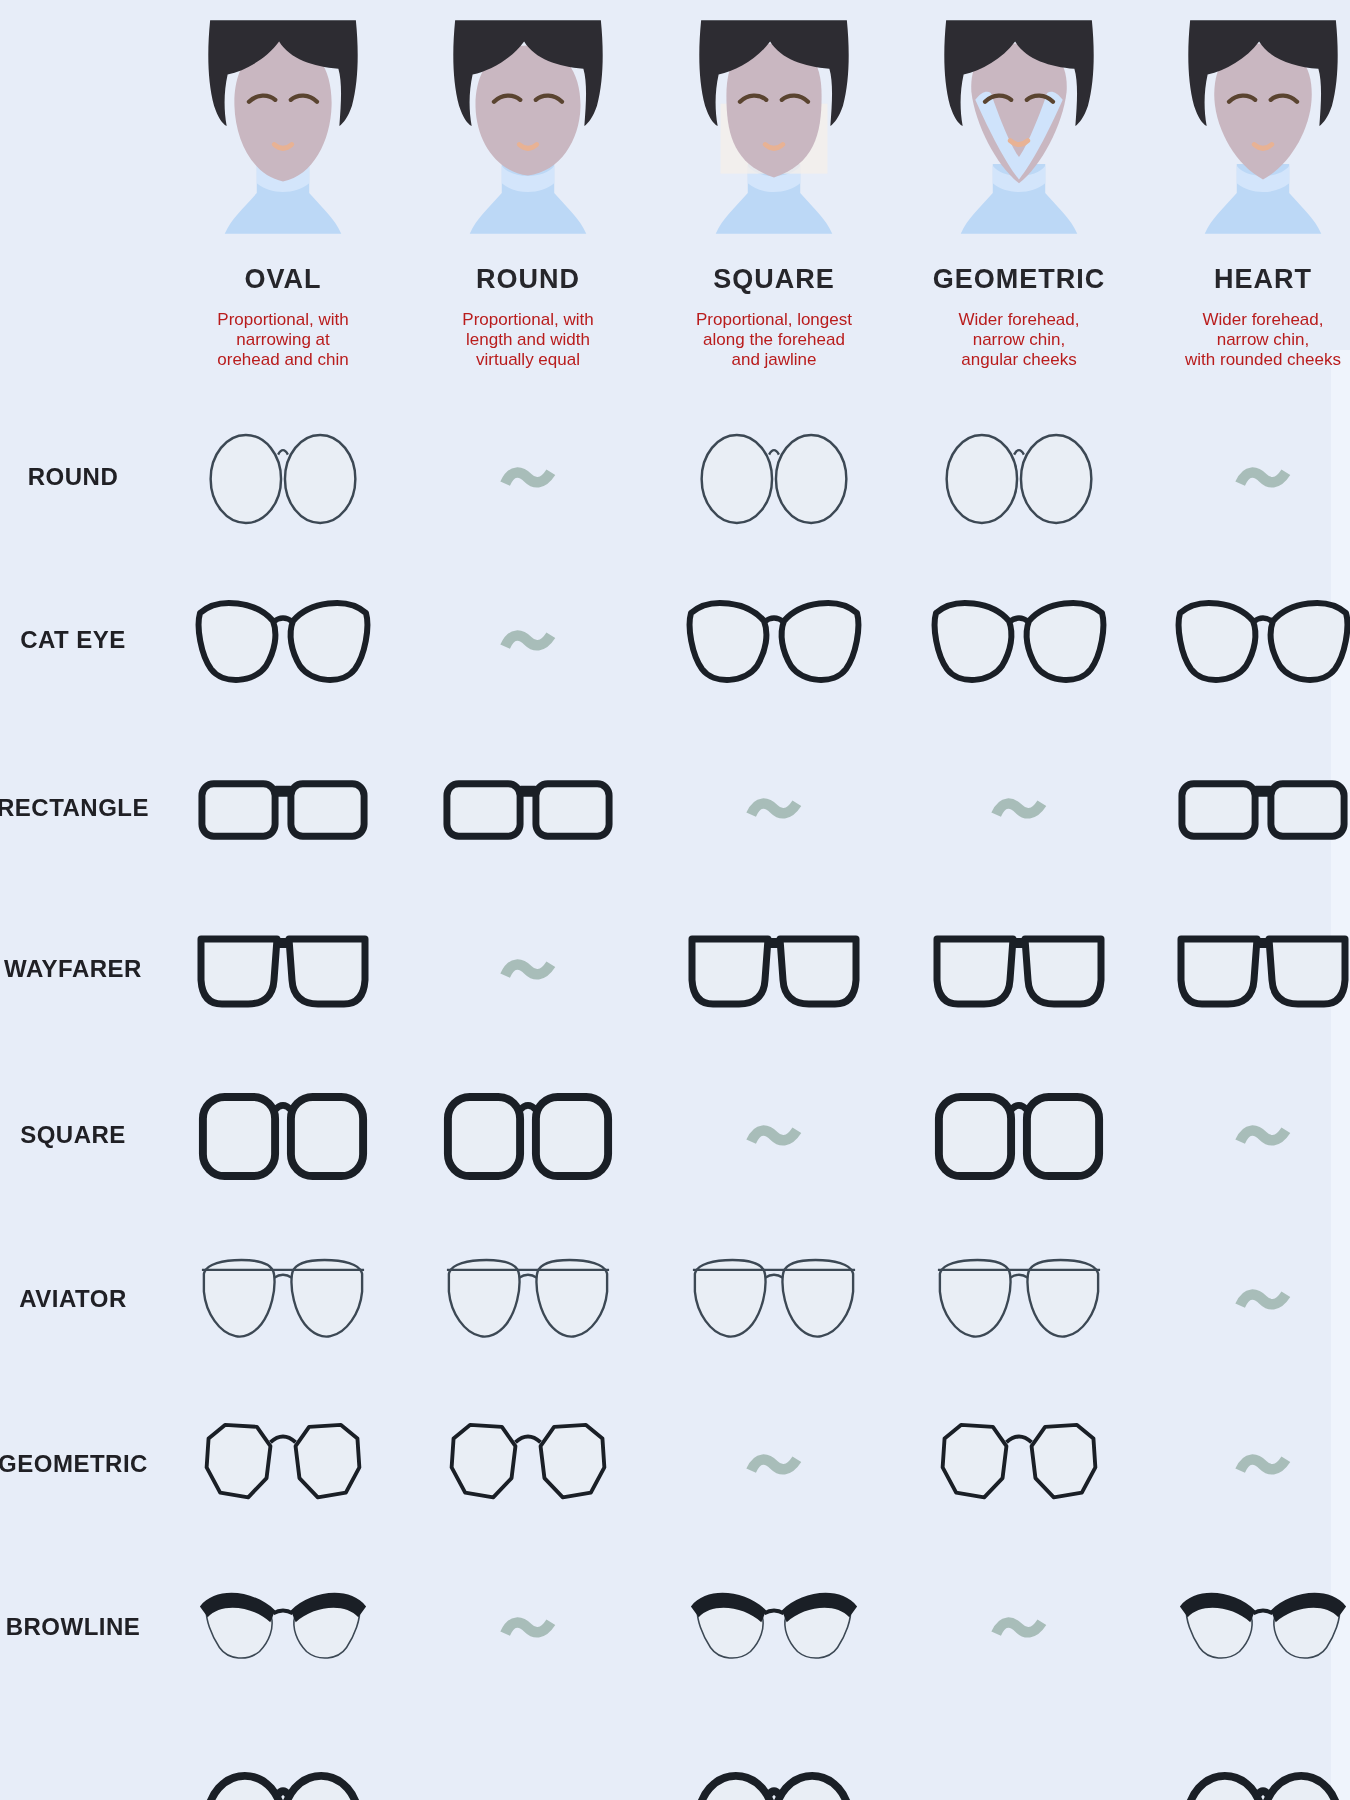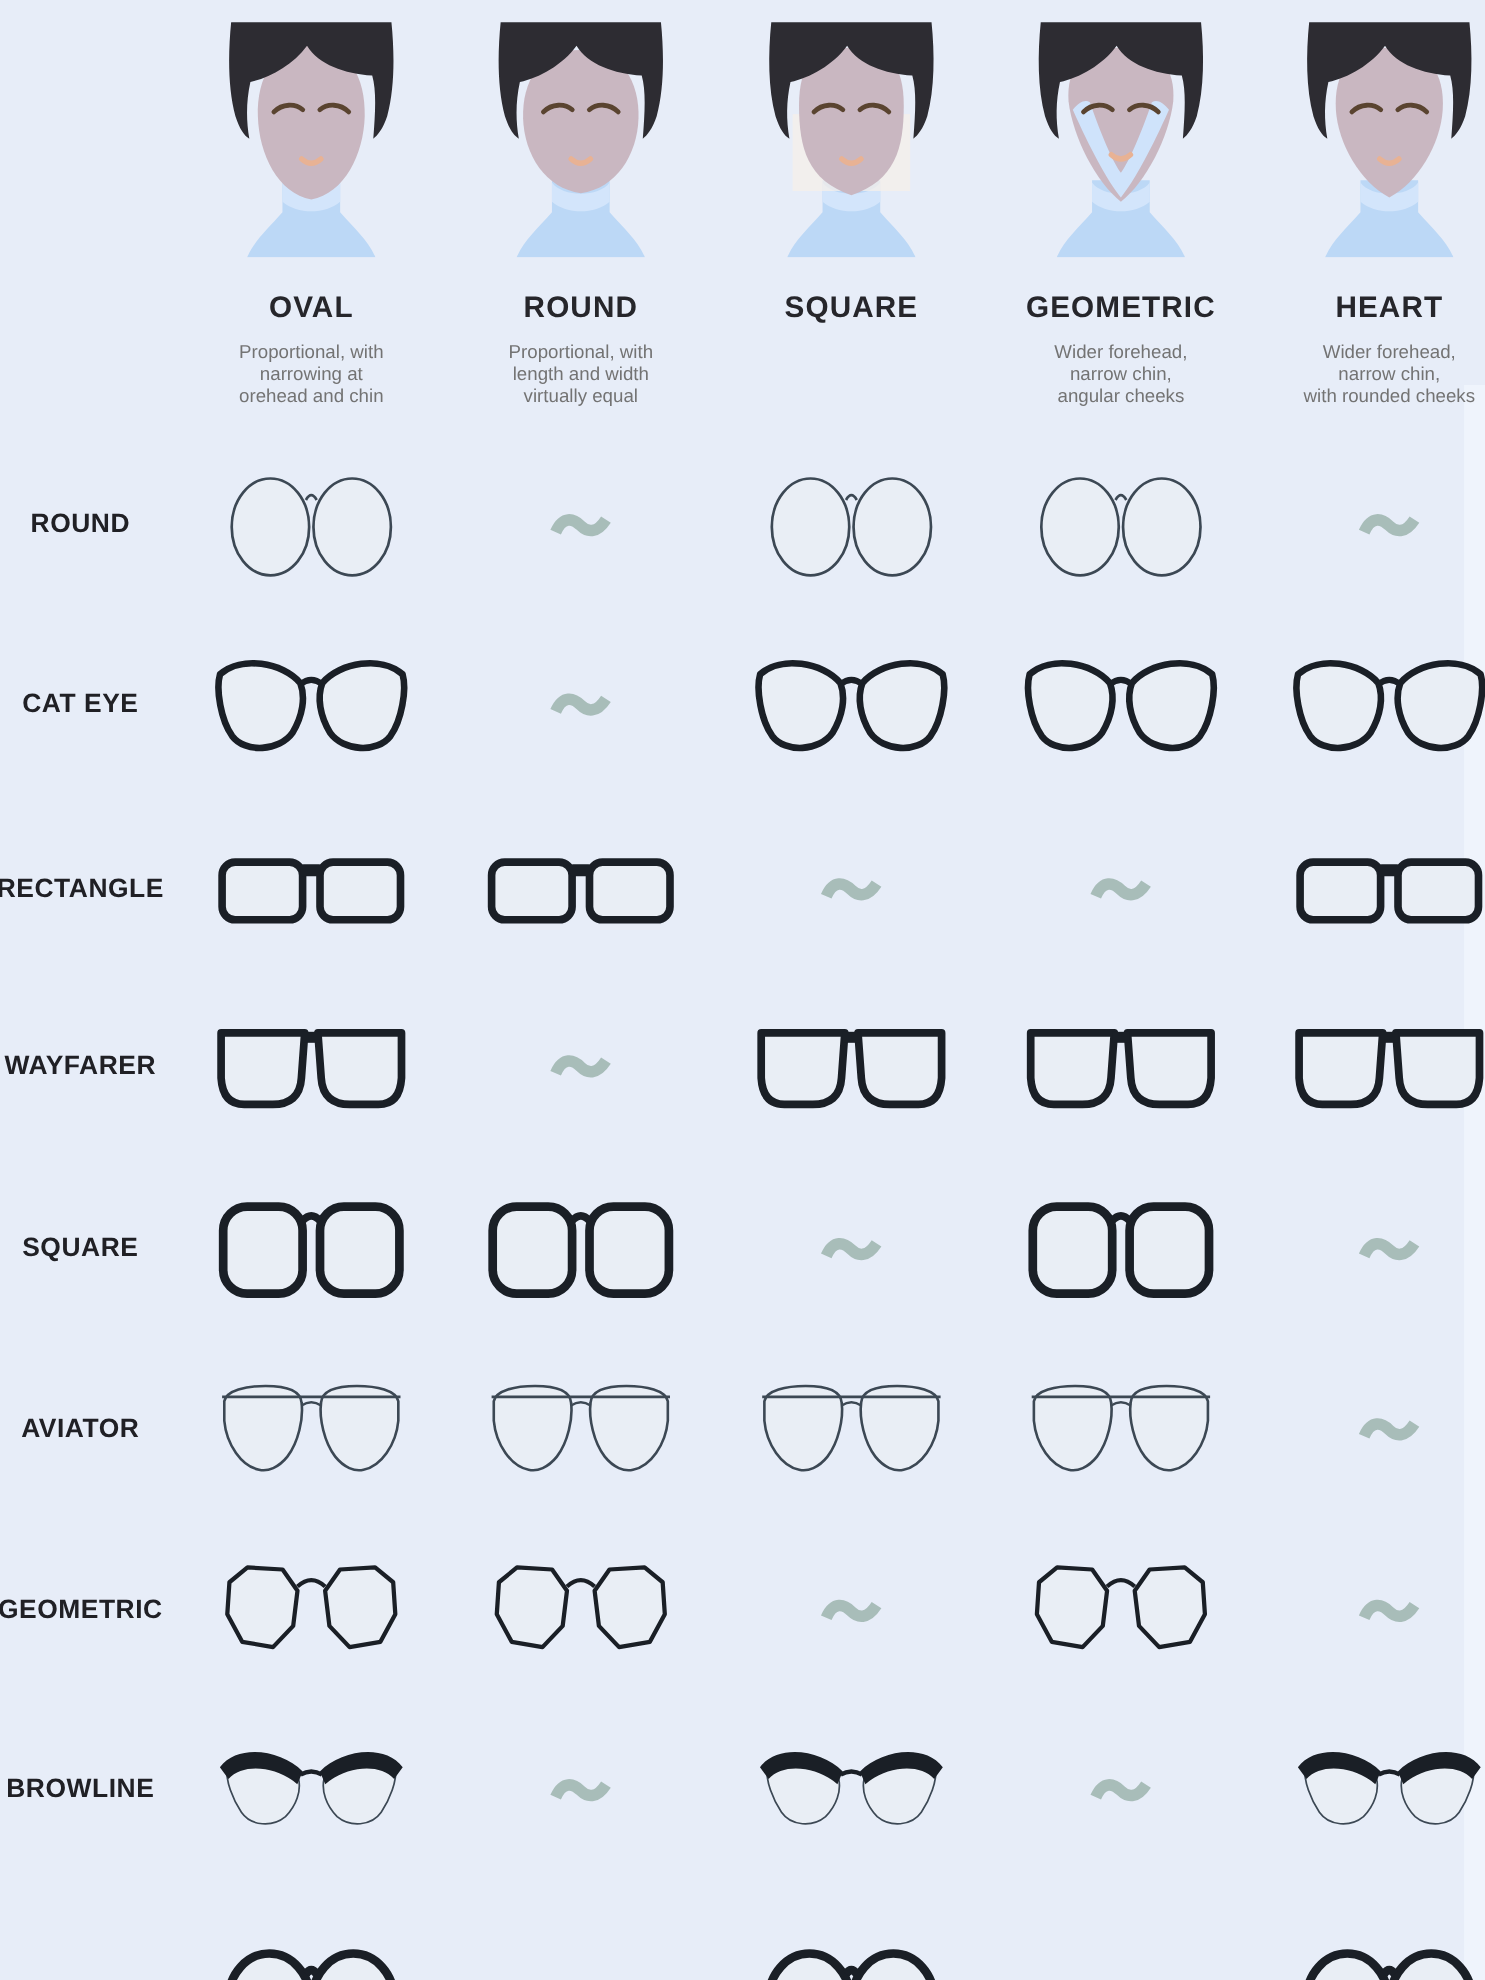--- a/index.html
+++ b/index.html
@@ -11,21 +11,21 @@
   #stage{position:absolute;inset:0;margin-top:20px;}
   .right-strip{position:absolute;top:330px;right:0;width:19px;bottom:0;background:#eff4fc;}
   .face-wrap{position:absolute;top:0;width:204px;height:214px;}
   .face-wrap svg{display:block;}
   .col-label{
     position:absolute;top:244px;width:260px;text-align:center;
     font-size:27px;font-weight:700;letter-spacing:1px;color:#26262b;white-space:nowrap;
   }
   .col-desc{
     position:absolute;top:290px;width:270px;text-align:center;
-    font-size:17px;line-height:1.18;color:#737373;white-space:pre-line;
+    font-size:17px;line-height:1.18;color:#b91c1c;white-space:pre-line;
   }
   .row-label{
     position:absolute;width:176px;left:-15px;text-align:center;
     font-size:24px;font-weight:700;letter-spacing:0.5px;color:#202025;white-space:nowrap;
   }
   .cell{position:absolute;display:flex;align-items:center;justify-content:center;}
   .cell svg{display:block;}
 </style>
 </head>
 <body>
@@ -68,20 +68,23 @@
     <path d="M78 150 C88 164 122 164 132 150 L132 168 C118 180 92 180 78 168 Z" fill="#d3e5fb"></path>
     <rect x="50" y="86" width="110" height="72" fill="#f5efe9" opacity="0.75"></rect>
     <path d="M105 24 C140 24 154 40 154 78 C154 118 146 148 105 162 C64 148 56 118 56 78 C56 40 70 24 105 24 Z" fill="#c9b7c1"></path>
     <path d="M30 0 H180 C183 30 183 62 176 88 C172 100 167 106 163 109 C165 84 166 64 162 50 C136 48 112 40 101 22 C88 40 66 52 48 56 C44 74 44 92 47 109 C42 106 38 100 34 88 C27 62 27 30 30 0 Z" fill="#2d2c32"></path>
     <path d="M70 84 C78 76 90 76 97 82" fill="none" stroke="#5a4430" stroke-width="4.5" stroke-linecap="round"></path>
     <path d="M113 82 C120 76 132 76 140 84" fill="none" stroke="#5a4430" stroke-width="4.5" stroke-linecap="round"></path>
     <path d="M96 128 Q105 136 114 128" fill="none" stroke="#e8b294" stroke-width="5" stroke-linecap="round"></path>
   </svg>
     </div>
     <div class="col-label" style="left: 644px;">SQUARE</div>
+    <div class="col-desc" style="left: 639px;">Proportional, longest
+along the forehead
+and jawline</div>
     <div class="face-wrap" style="left: 917px;">
       <svg viewBox="0 0 210 220" width="204" height="214">
     <path d="M78 148 L78 178 C64 194 52 204 45 220 L165 220 C158 204 146 194 132 178 L132 148 Z" fill="#bcd8f6"></path>
     <path d="M78 150 C88 164 122 164 132 150 L132 168 C118 180 92 180 78 168 Z" fill="#d3e5fb"></path>
     <path d="M105 24 C142 24 156 44 154 74 C150 108 128 150 105 168 C82 150 60 108 56 74 C54 44 68 24 105 24 Z" fill="#c9b7c1"></path>
     <path d="M60 82 C76 118 92 148 105 164 C118 148 134 118 150 82 C144 74 138 72 134 75 C124 104 113 130 105 141 C97 130 86 104 76 75 C72 72 66 74 60 82 Z" fill="#cfe3fb"></path>
     <path d="M30 0 H180 C183 30 183 62 176 88 C172 100 167 106 163 109 C165 84 166 64 162 50 C136 48 112 40 101 22 C88 40 66 52 48 56 C44 74 44 92 47 109 C42 106 38 100 34 88 C27 62 27 30 30 0 Z" fill="#2d2c32"></path>
     <path d="M70 84 C78 76 90 76 97 82" fill="none" stroke="#5a4430" stroke-width="4.5" stroke-linecap="round"></path>
     <path d="M113 82 C120 76 132 76 140 84" fill="none" stroke="#5a4430" stroke-width="4.5" stroke-linecap="round"></path>
     <path d="M96 124 Q105 132 114 124" fill="none" stroke="#e8b294" stroke-width="5" stroke-linecap="round"></path>

